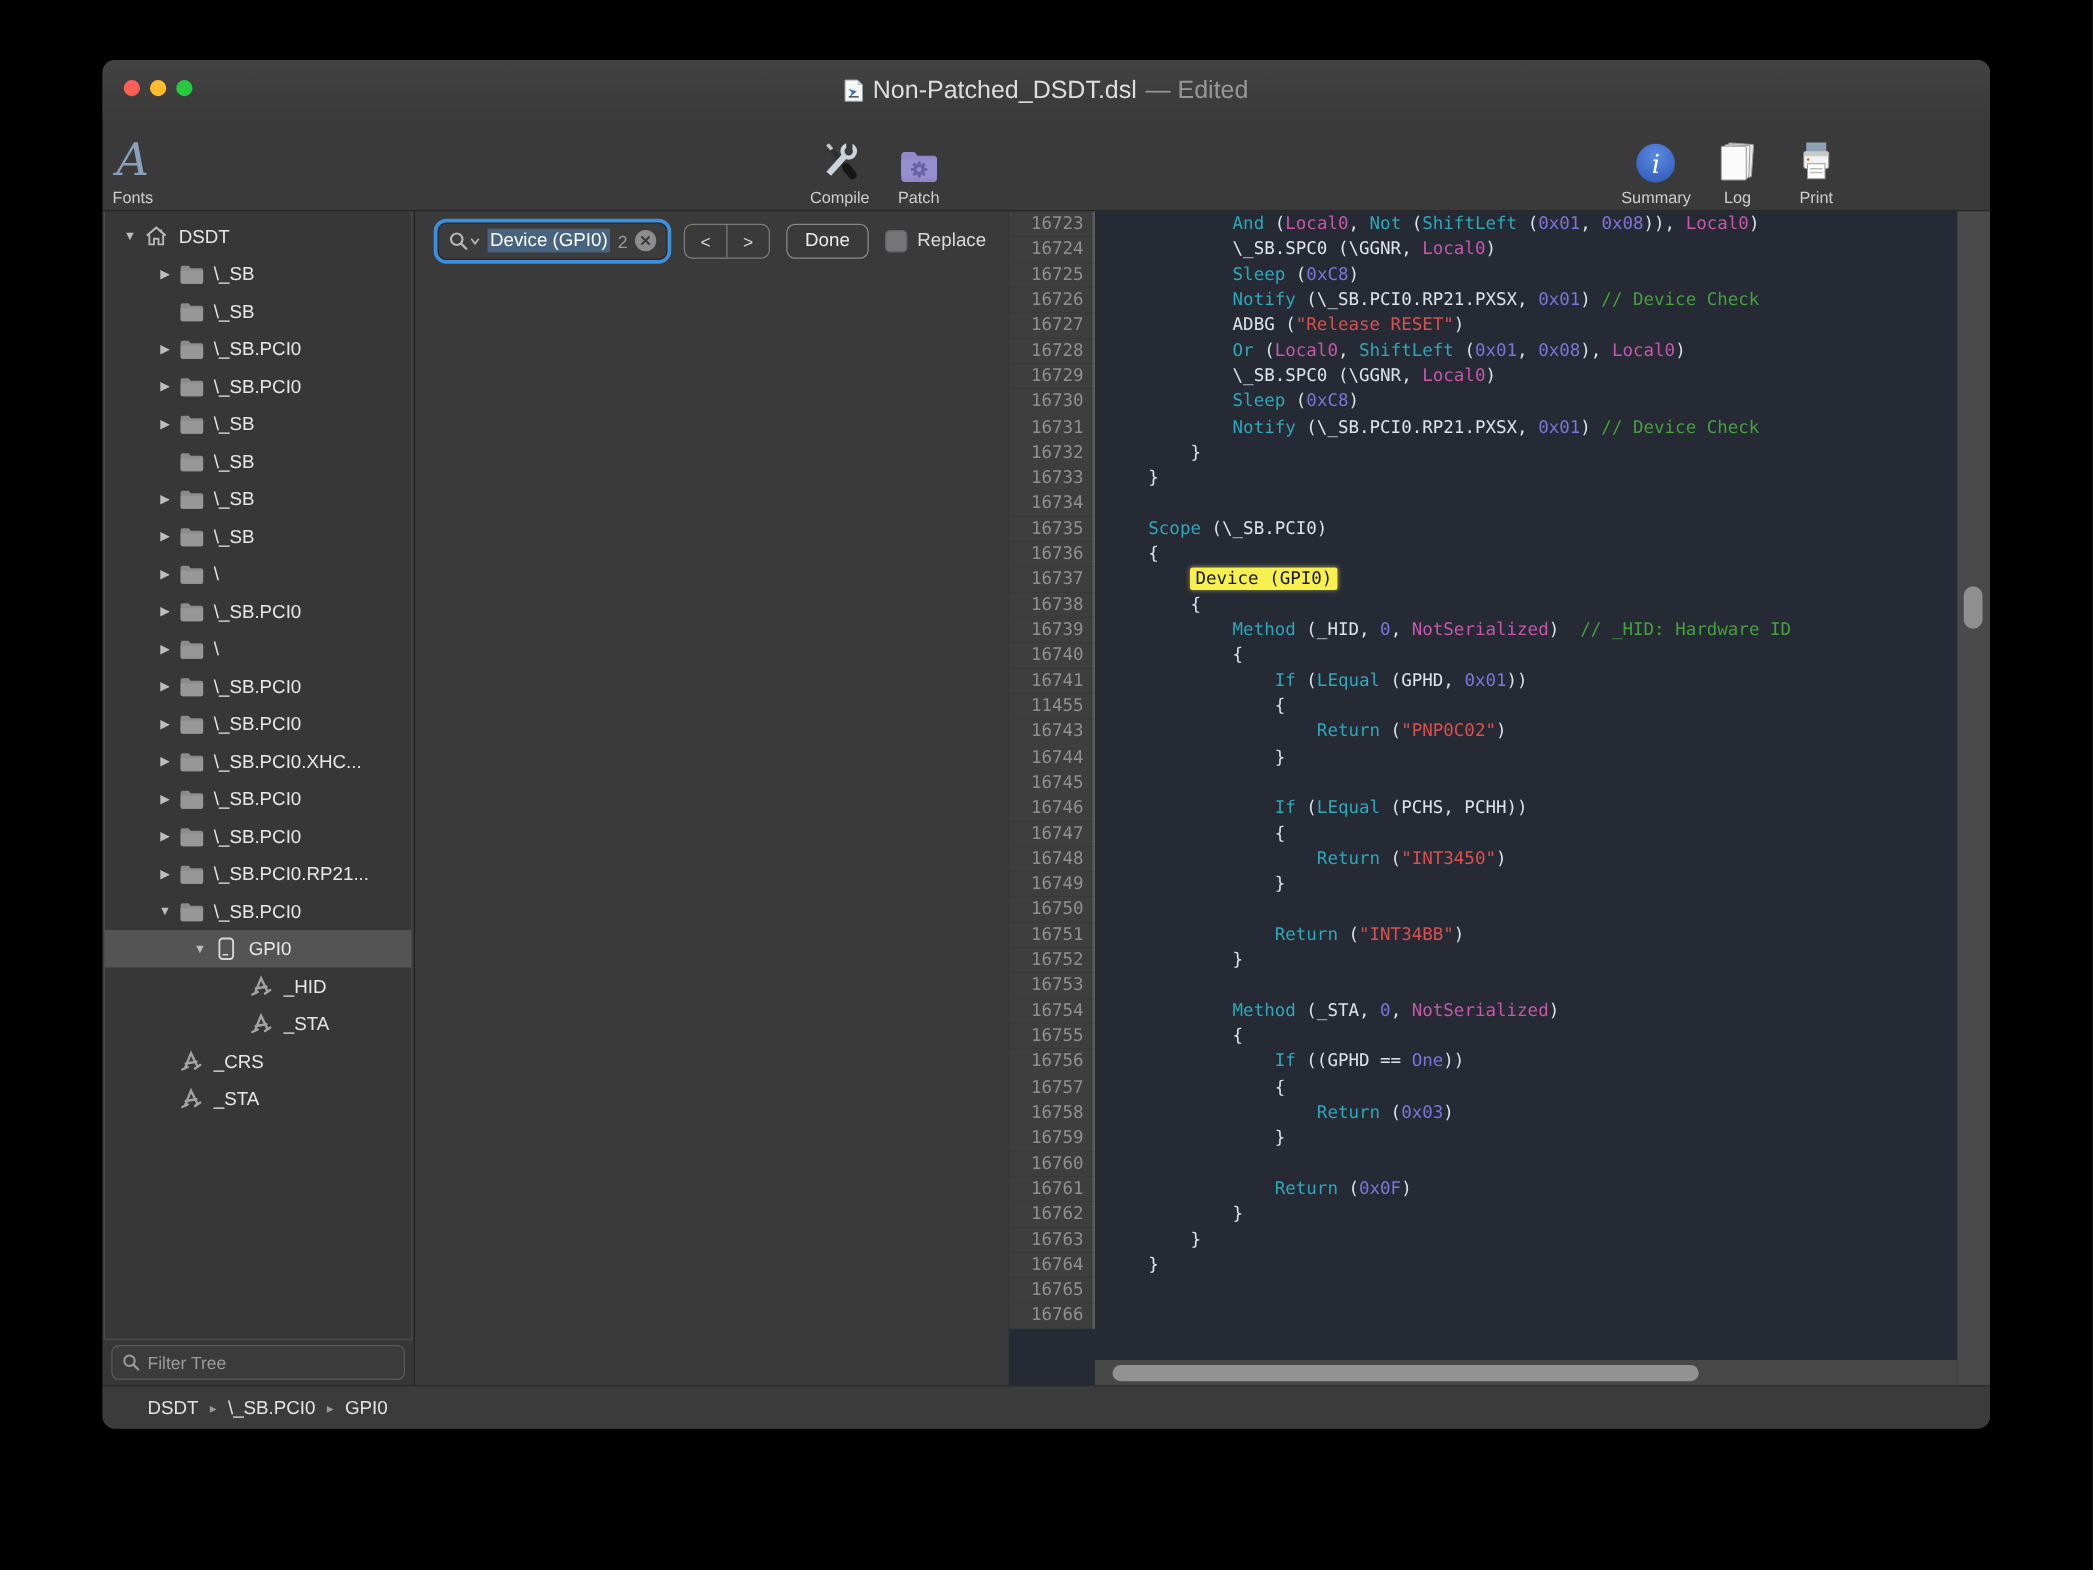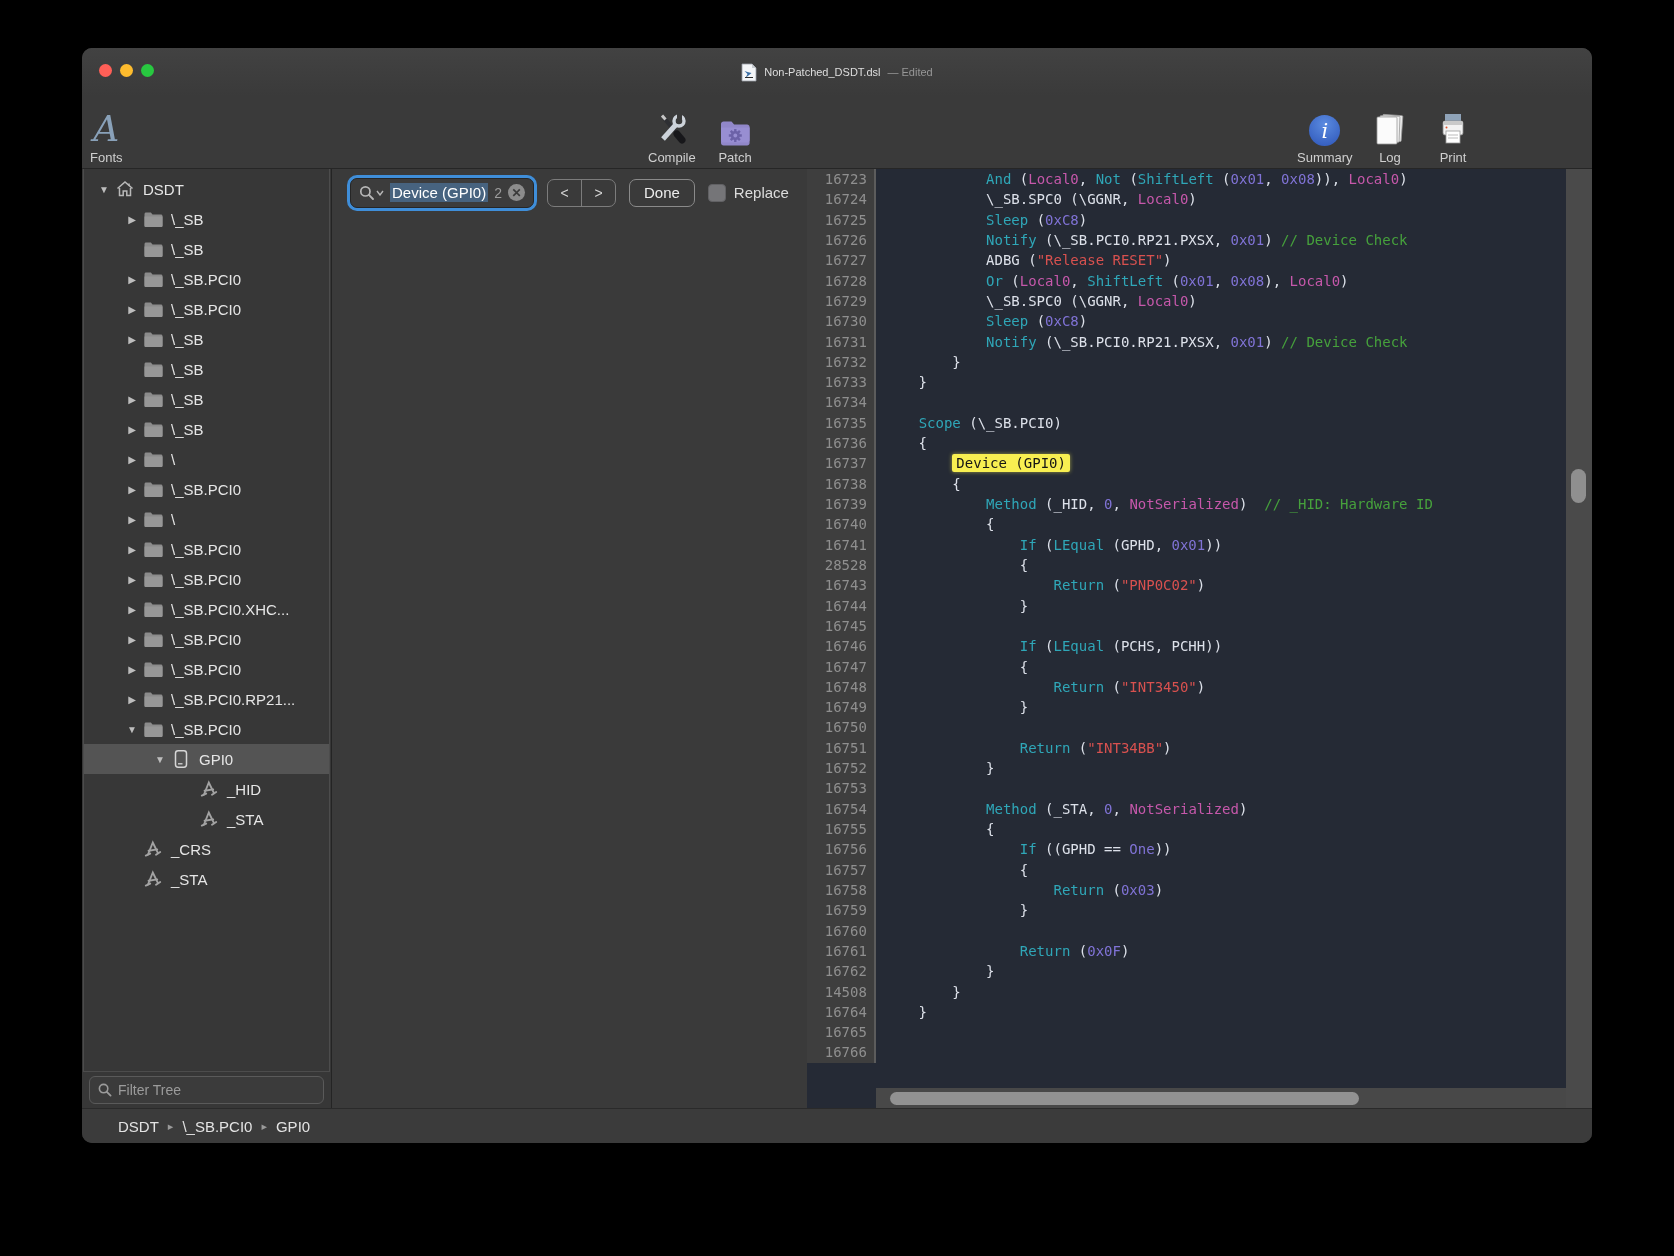--- a/index.html
+++ b/index.html
@@ -2,21 +2,21 @@
 <html><head>
 <meta charset="utf-8">
 <style>
   html,body{margin:0;padding:0;background:#000;width:1674px;height:1256px;font-family:"Liberation Sans",sans-serif;-webkit-font-smoothing:antialiased;}
   .window{position:absolute;left:82px;top:48px;width:1510px;height:1095px;background:#3a3a3a;border-radius:10px;overflow:hidden;box-shadow:0 22px 60px rgba(0,0,0,.65);display:flex;flex-direction:column;}
   
   .titlebar{height:48px;position:relative;background:linear-gradient(#424242,#3a3a3a);flex:0 0 auto;}
   .lights{position:absolute;left:17px;top:16px;display:flex;gap:8px;}
   .light{width:13px;height:13px;border-radius:50%;}
   .red{background:#ff5f57;}.yellow{background:#febc2e;}.green{background:#28c840;}
-  .titlewrap{height:48px;display:flex;align-items:center;justify-content:center;gap:7px;font-size:11px;color:#dedede;}
+  .titlewrap{height:48px;display:flex;align-items:center;justify-content:center;gap:7px;font-size:20px;color:#dedede;}
   .title-suffix{color:#979797;}
   
   .toolbar{height:72px;position:relative;flex:0 0 auto;border-bottom:1px solid #262626;}
   .tb-item{position:absolute;bottom:3px;display:flex;flex-direction:column;align-items:center;gap:2px;color:#cfcfcf;font-size:13px;}
   .tb-icon{height:40px;display:flex;align-items:flex-end;justify-content:center;}
   .fonts-a{font-family:"DejaVu Serif","Liberation Serif",serif;font-style:italic;font-size:36px;line-height:38px;color:#89a1b9;}
   .sum-circle{width:31px;height:31px;border-radius:50%;background:radial-gradient(circle at 50% 30%,#5b8be0,#2d55b8);display:flex;align-items:center;justify-content:center;color:#fff;font-family:"DejaVu Serif","Liberation Serif",serif;font-style:italic;font-size:21px;margin-bottom:2px;}
   
   .content{flex:1;display:flex;min-height:0;}
   .sidebar{width:249px;flex:0 0 auto;background:#373737;border-right:1px solid #242424;display:flex;flex-direction:column;min-height:0;}
@@ -529,21 +529,21 @@
             </div>
             <div class="code-line">
               <span class="ln">16740</span>
               <span class="ct"><span class="sg-p">            {</span></span>
             </div>
             <div class="code-line">
               <span class="ln">16741</span>
               <span class="ct"><span class="sg-p">                </span><span class="sg-k">If</span><span class="sg-p"> (</span><span class="sg-k">LEqual</span><span class="sg-p"> (GPHD, </span><span class="sg-n">0x01</span><span class="sg-p">))</span></span>
             </div>
             <div class="code-line">
-              <span class="ln">28528</span>
+              <span class="ln">11455</span>
               <span class="ct"><span class="sg-p">                {</span></span>
             </div>
             <div class="code-line">
               <span class="ln">16743</span>
               <span class="ct"><span class="sg-p">                    </span><span class="sg-k">Return</span><span class="sg-p"> (</span><span class="sg-s">"PNP0C02"</span><span class="sg-p">)</span></span>
             </div>
             <div class="code-line">
               <span class="ln">16744</span>
               <span class="ct"><span class="sg-p">                }</span></span>
             </div>
@@ -613,21 +613,21 @@
             </div>
             <div class="code-line">
               <span class="ln">16761</span>
               <span class="ct"><span class="sg-p">                </span><span class="sg-k">Return</span><span class="sg-p"> (</span><span class="sg-n">0x0F</span><span class="sg-p">)</span></span>
             </div>
             <div class="code-line">
               <span class="ln">16762</span>
               <span class="ct"><span class="sg-p">            }</span></span>
             </div>
             <div class="code-line">
-              <span class="ln">14508</span>
+              <span class="ln">16763</span>
               <span class="ct"><span class="sg-p">        }</span></span>
             </div>
             <div class="code-line">
               <span class="ln">16764</span>
               <span class="ct"><span class="sg-p">    }</span></span>
             </div>
             <div class="code-line">
               <span class="ln">16765</span>
               <span class="ct"></span>
             </div>

